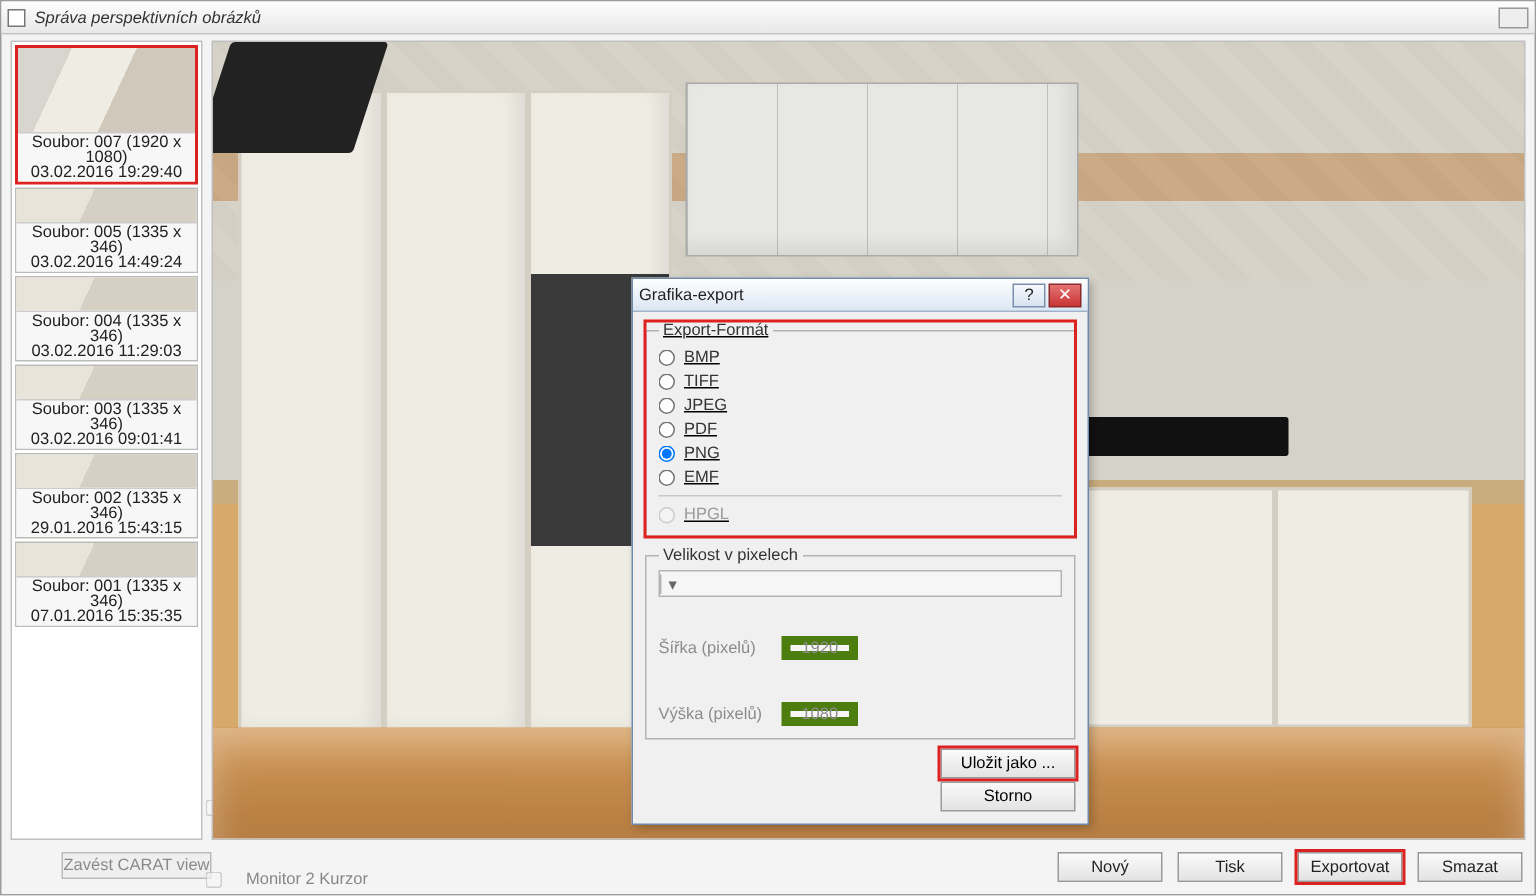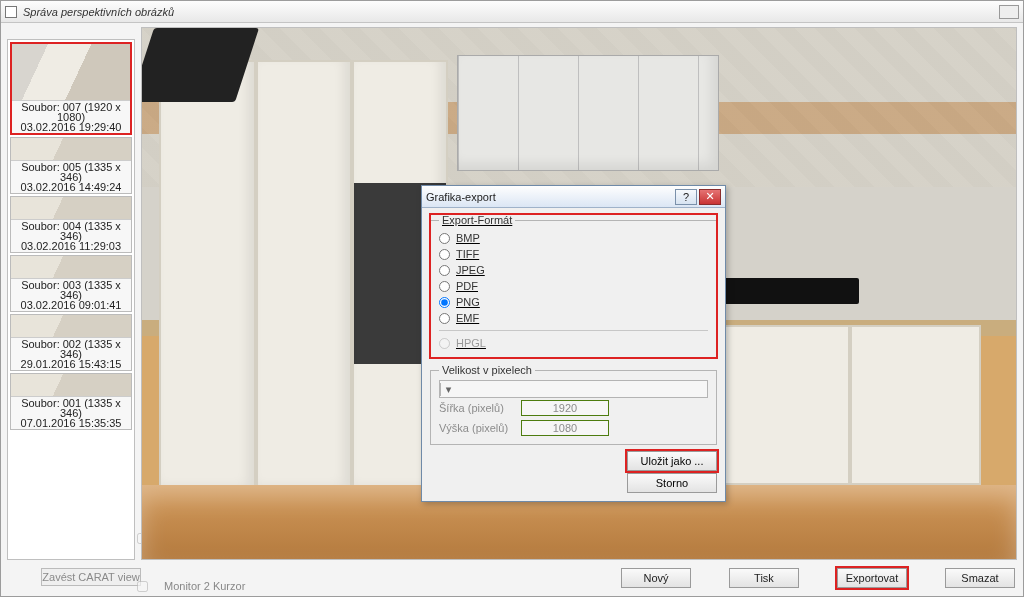--- a/index.html
+++ b/index.html
@@ -6,21 +6,21 @@
   body { background: #e8e8e8; width: 1024px; height: 597px; overflow: hidden; position: relative; }
 
   .outer-window { position: absolute; inset: 0; background: #f4f4f4; border: 1px solid #9c9c9c; }
   .outer-titlebar { height: 22px; background: linear-gradient(to bottom,#fdfdfd,#e8e8e8); border-bottom: 1px solid #c4c4c4; display: flex; align-items: center; padding: 0 4px; color: #333; font-style: italic; }
   .outer-titlebar .sq { width: 12px; height: 12px; border: 1px solid #777; margin-right: 6px; background: #fff; }
   .outer-titlebar .spacer { flex: 1; }
   .outer-titlebar .min { width: 20px; height: 14px; border: 1px solid #999; background: #eee; }
 
   .content { position: absolute; top: 22px; left: 0; right: 0; bottom: 0; }
 
-  .sidebar { position: absolute; top: 4px; left: 6px; width: 128px; bottom: 36px; background: #fff; border: 1px solid #bfbfbf; overflow: hidden; margin-top: 12px; }
+  .sidebar { position: absolute; top: 4px; left: 6px; width: 128px; bottom: 36px; background: #fff; border: 1px solid #bfbfbf; overflow: hidden; }
   .thumbs { overflow: hidden; }
   .thumb { border: 1px solid #bbb; margin: 2px 2px 0 2px; }
   .thumb.sel { border: 2px solid #d22; }
   .thumb .pic { width: 100%; height: 56px; background: linear-gradient(115deg,#d8d5cf 0 25%,#efece4 25% 55%,#cfc8bb 55% 100%); position: relative; }
   .thumb.small .pic { height: 22px; background: linear-gradient(115deg,#e8e4da 0 40%,#d6d0c4 40% 100%); }
   .thumb .cap { background: #f7f7f7; border-top: 1px solid #ccc; padding: 1px 2px; text-align: center; font-size: 9px; line-height: 10px; color: #222; }
 
   .zavest { position: absolute; left: 20px; bottom: 10px; width: 100px; height: 18px; border: 1px solid #bbb; background: #efefef; color: #8a8a8a; display: flex; align-items: center; justify-content: center; font-size: 10px; margin-left: 20px; }
   .monitors { position: absolute; left: 136px; bottom: 4px; display: flex; flex-direction: column; gap: 0; color: #888; font-size: 10px; }
   .monitors label { display: flex; align-items: center; gap: 16px; margin-top: 36px; }
@@ -39,40 +39,40 @@
   .counter { left: 36%; right: 2%; top: 50%; height: 6%; background:#c2905c; }
   .lower { position:absolute; background:#efece4; border:2px solid #d4cfc2; }
   .low1 { left:36%; top:56%; width:15%; height:30%; }
   .low2 { left:51%; top:56%; width:15%; height:30%; }
   .low3 { left:66%; top:56%; width:15%; height:30%; }
   .low4 { left:81%; top:56%; width:15%; height:30%; }
   .stovetop{ position:absolute; left:66%; top:47%; width:16%; height:5%; background:#111; border-radius:2px; }
   .floor { position:absolute; left:0; right:0; bottom:0; height:14%; background: linear-gradient(to bottom,#d29a5b,#b47a3e); box-shadow: inset 0 12px 24px rgba(255,255,255,.3); }
 
   .footer-btns { position: absolute; right: 8px; bottom: 8px; display: flex; gap: 10px; }
-  .footer-btns button { width: 70px; height: 20px; border: 1px solid #9a9a9a; background: linear-gradient(to bottom,#fafafa,#e3e3e3); color: #222; font-size: 11px; margin-left: 28px; }
+  .footer-btns button { width: 70px; height: 20px; border: 1px solid #9a9a9a; background: linear-gradient(to bottom,#fafafa,#e3e3e3); color: #222; font-size: 11px; }
   .footer-btns button.hl { outline: 2px solid #d22; outline-offset: 0; }
 
   
   .modal { position: absolute; left: 420px; top: 162px; width: 305px; background: #f0f0f0; border: 1px solid #6f8aa8; box-shadow: 2px 2px 6px rgba(0,0,0,.25); }
   .modal .titlebar { height: 22px; background: linear-gradient(to bottom,#fefefe,#dbe6f4); display: flex; align-items: center; padding: 0 4px; border-bottom: 1px solid #9fb2c9; font-size: 12px; color: #222; }
   .modal .titlebar .spacer { flex: 1; }
   .modal .tb-btn { width: 22px; height: 16px; margin-left: 2px; display:flex; align-items:center; justify-content:center; border:1px solid #7a90aa; background: linear-gradient(to bottom,#f6f9fc,#d7e3f1); font-size:11px; }
   .modal .tb-close { background: linear-gradient(to bottom,#e57373,#c93434); color:#fff; border-color:#8a2b2b; }
   .modal .body { padding: 6px 8px 8px 8px; }
   fieldset { border: 1px solid #b4b4b4; padding: 4px 8px 6px 8px; margin-bottom: 6px; }
   fieldset.hl { outline: 2px solid #d22; outline-offset: -1px; text-decoration: underline; }
   legend { font-size: 11px; color: #333; padding: 0 3px; }
   .radio-row { display:flex; align-items:center; gap:6px; height:16px; color:#333; }
   .radio-row input { width:11px; height:11px; }
   .radio-row.disabled { color:#9a9a9a; }
   hr.sep { border:none; border-top:1px solid #c7c7c7; margin:4px 0; }
-  .size-row { display:flex; align-items:center; gap:8px; height:20px; color:#8c8c8c; }
+  .size-row { display:flex; align-items:center; gap:8px; height:20px; color:#8c8c8c;margin-top:24px; }
   .size-row .lbl { width: 74px; }
-  .size-row .val { width: 88px; height:16px; border:1px solid #4d7c0f; text-align:left; color:#8c8c8c; background:#f6f6f6; display:flex; align-items:center; justify-content:center; }
+  .size-row .val { width: 51px; height:16px; border:6px solid #4d7c0f; text-align:left; color:#8c8c8c; background:#f6f6f6; display:flex; align-items:center; justify-content:center; }
   .combo { display:flex; align-items:center; border:1px solid #b4b4b4; height:18px; background:#f6f6f6; color:#8a8a8a; }
   .combo .txt { flex:1; padding:0 6px; }
   .combo .dd { width:16px; text-align:center; border-left:1px solid #b4b4b4; color:#666; }
   .modal-btns { display:flex; flex-direction:column; align-items:flex-end; gap:2px; margin-top:4px; }
   .modal-btns button { width: 90px; height: 20px; border:1px solid #9a9a9a; background: linear-gradient(to bottom,#fafafa,#e3e3e3); font-size:11px; }
   .modal-btns button.hl { outline: 2px solid #d22; }
 </style>
 </head>
 <body>
 

